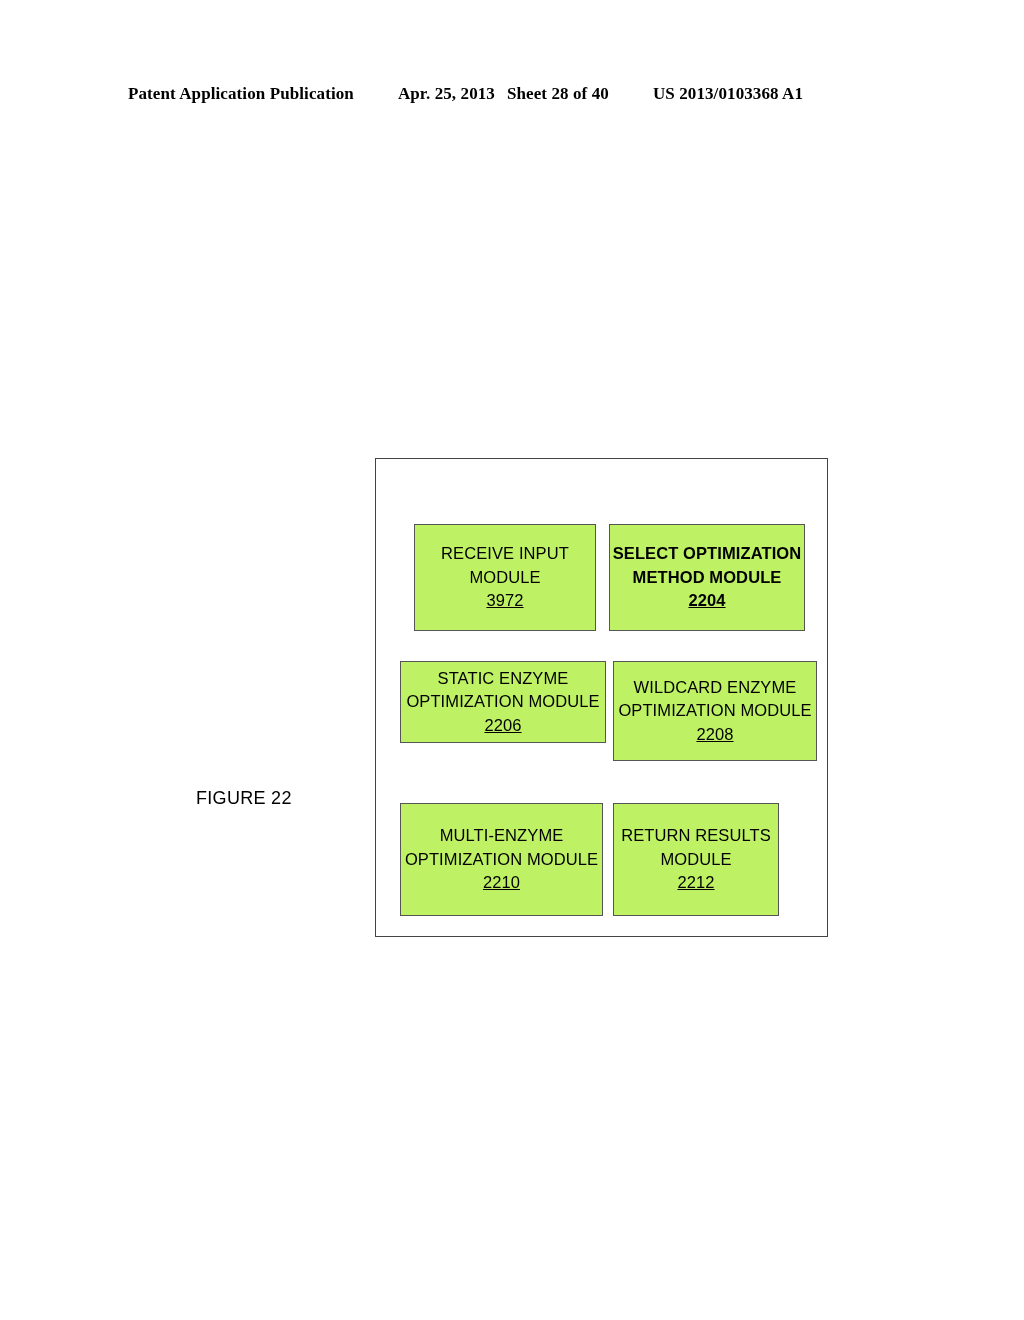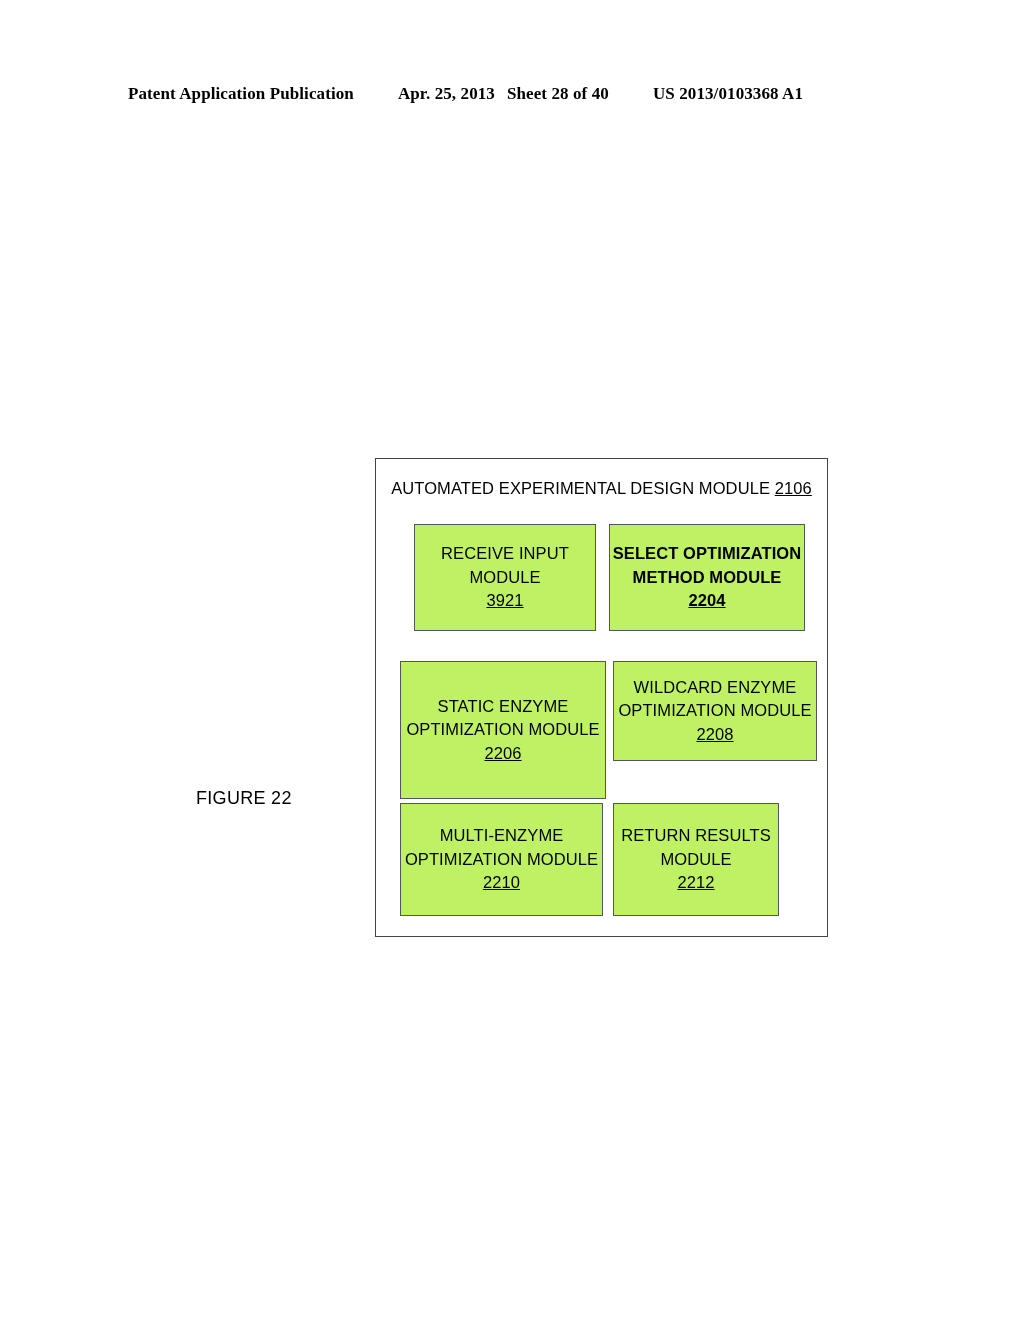--- a/index.html
+++ b/index.html
@@ -105,51 +105,47 @@
   }
   .module-box .ref {
     text-decoration: underline;
     white-space: nowrap;
   }
 
   
   .box-r1c1 { left: 38px;  top: 65px;  width: 182px; height: 107px; }
   .box-r1c2 { left: 233px; top: 65px;  width: 196px; height: 107px; font-weight: bold; }
   
-  .box-r2c1 { left: 24px;  top: 202px; width: 206px; height: 138px; }
+  .box-r2c1 { left: 24px;  top: 202px; width: 206px; height: 82px; }
   .box-r2c2 { left: 237px; top: 202px; width: 204px; height: 100px; }
   
   .box-r3c1 { left: 24px;  top: 344px; width: 203px; height: 113px; }
   .box-r3c2 { left: 237px; top: 344px; width: 166px; height: 113px; }
 </style>
 </head>
 <body>
 
 <div class="patent-header">
   <span class="hdr-pub">Patent Application Publication</span>
   <span class="hdr-date">Apr. 25, 2013</span>
   <span class="hdr-sheet">Sheet 28 of 40</span>
   <span class="hdr-number">US 2013/0103368 A1</span>
 </div>
 
 <div class="figure-label">FIGURE 22</div>
 
 <div class="module-container">
 
-  <div class="container-title">
-    <span>AUTOMATED EXPERIMENTAL DESIGN MODULE</span>
-    <span class="ref">2106</span>
-  </div>
 
   <div class="module-grid">
 
     <div class="module-box box-r1c1">
       <span class="line">RECEIVE INPUT</span>
       <span class="line">MODULE</span>
-      <span class="ref">3921</span>
+      <span class="ref">3972</span>
     </div>
 
     <div class="module-box box-r1c2">
       <span class="line">SELECT OPTIMIZATION</span>
       <span class="line">METHOD MODULE</span>
       <span class="ref">2204</span>
     </div>
 
     <div class="module-box box-r2c1">
       <span class="line">STATIC ENZYME</span>

